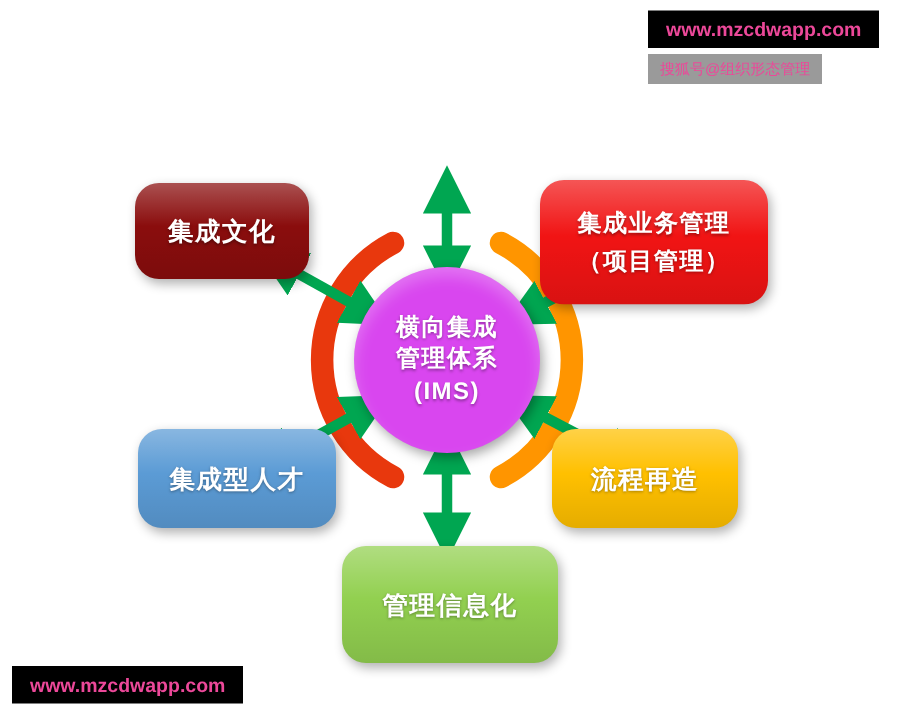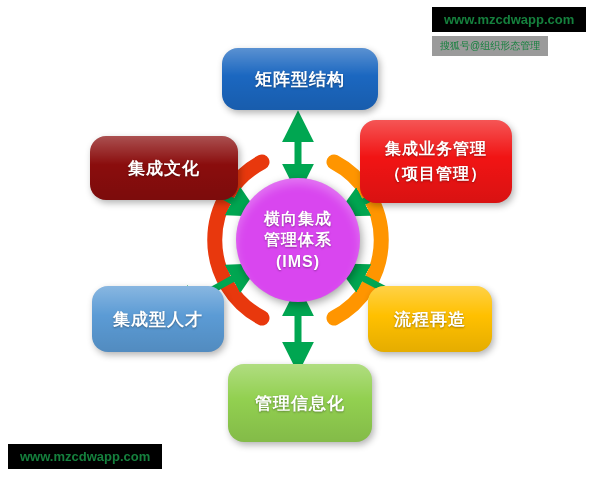--- a/index.html
+++ b/index.html
@@ -22,28 +22,28 @@
   .node .line2{margin-top:4px;}
   .hub{
     position:absolute;left:236px;top:178px;width:124px;height:124px;
     border-radius:50%;
     display:flex;flex-direction:column;align-items:center;justify-content:center;
     color:#fff;font-weight:bold;font-size:16px;line-height:1.35;letter-spacing:1px;
     box-shadow:2px 3px 8px rgba(0,0,0,.35), inset 0 6px 10px rgba(255,255,255,.25);
     text-shadow:0 1px 2px rgba(0,0,0,.35);
   }
   .wm{
-    position:absolute;color:#15803d;font-weight:bold;
+    position:absolute;color:#ec4899;font-weight:bold;
     display:flex;align-items:center;justify-content:center;
   }
   .wm-black{background:#000;font-size:13px;padding:5px 12px;}
   .wm-gray{background:rgba(120,120,120,.75);font-size:10px;font-weight:normal;padding:3px 8px;}
   
   .n-matrix  {left:222px;top:48px;width:156px;height:62px;}
-  .n-culture {left:90px;top:136px;width:148px;height:64px;}
+  .n-culture {left:90px;top:122px;width:116px;height:64px;}
   .n-business{left:360px;top:120px;width:152px;height:83px;font-size:16px;}
   .n-talent  {left:92px;top:286px;width:132px;height:66px;}
   .n-process {left:368px;top:286px;width:124px;height:66px;}
   .n-info    {left:228px;top:364px;width:144px;height:78px;}
 </style>
 </head>
 <body>
 
 <div class="canvas">
 
@@ -60,23 +60,20 @@
     <g stroke-width="7" fill="none" marker-start="url(#ah)" marker-end="url(#ah)">
       <line x1="298" y1="186" x2="298" y2="120" style="stroke: rgb(0, 166, 81);"></line>
       <line x1="298" y1="294" x2="298" y2="364" style="stroke: rgb(0, 166, 81);"></line>
       <line x1="252" y1="212" x2="180" y2="172" style="stroke: rgb(0, 166, 81);"></line>
       <line x1="344" y1="212" x2="420" y2="172" style="stroke: rgb(0, 166, 81);"></line>
       <line x1="252" y1="268" x2="176" y2="310" style="stroke: rgb(0, 166, 81);"></line>
       <line x1="344" y1="268" x2="424" y2="310" style="stroke: rgb(0, 166, 81);"></line>
     </g>
   </svg>
 
-  <div class="node n-matrix" style="background-color: rgb(27, 103, 192);">
-    <span>矩阵型结构</span>
-  </div>
 
   <div class="node n-culture" style="background-color: rgb(138, 13, 13);">
     <span>集成文化</span>
   </div>
 
   <div class="node n-business" style="background-color: rgb(241, 20, 20);">
     <span>集成业务管理</span>
     <span class="line2">（项目管理）</span>
   </div>
 

